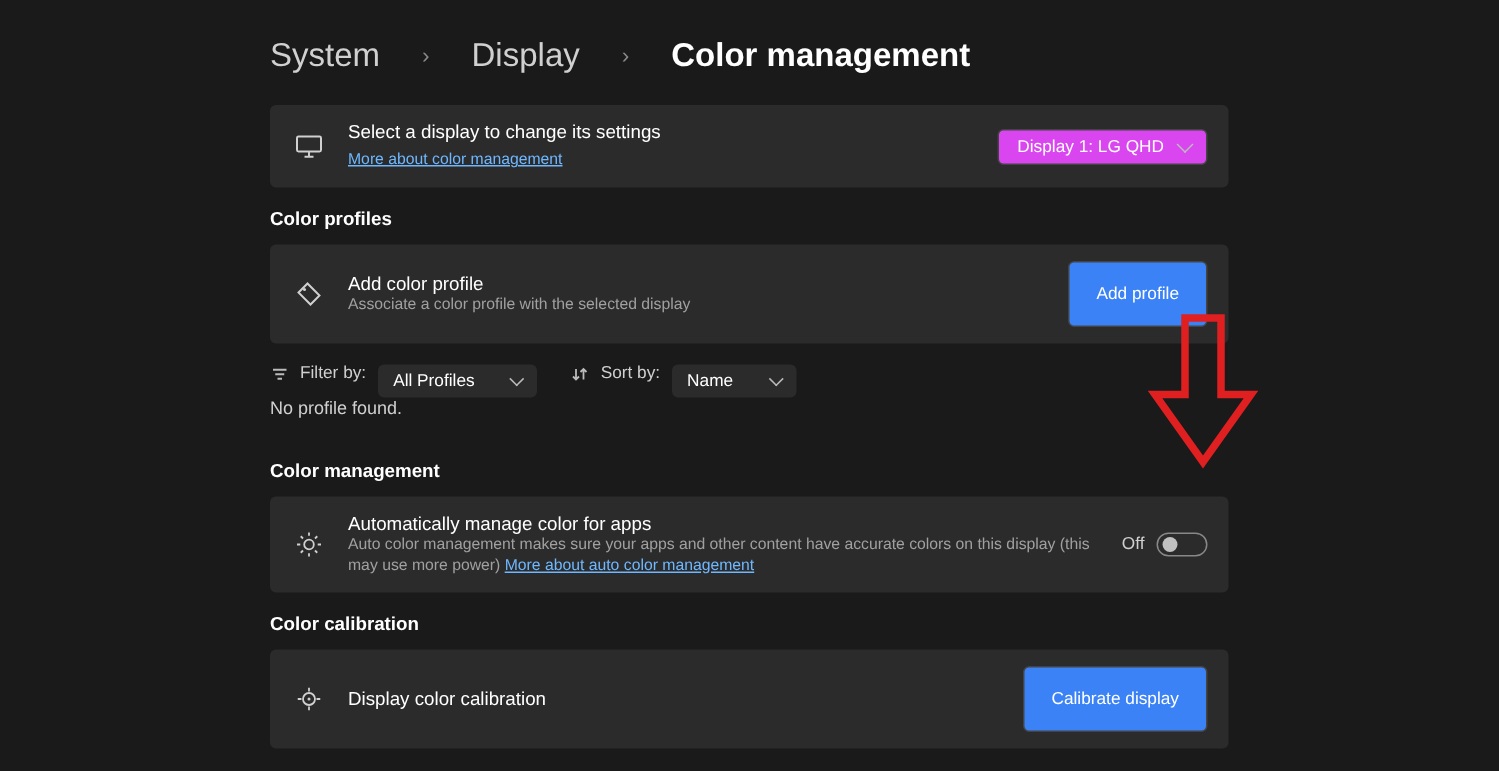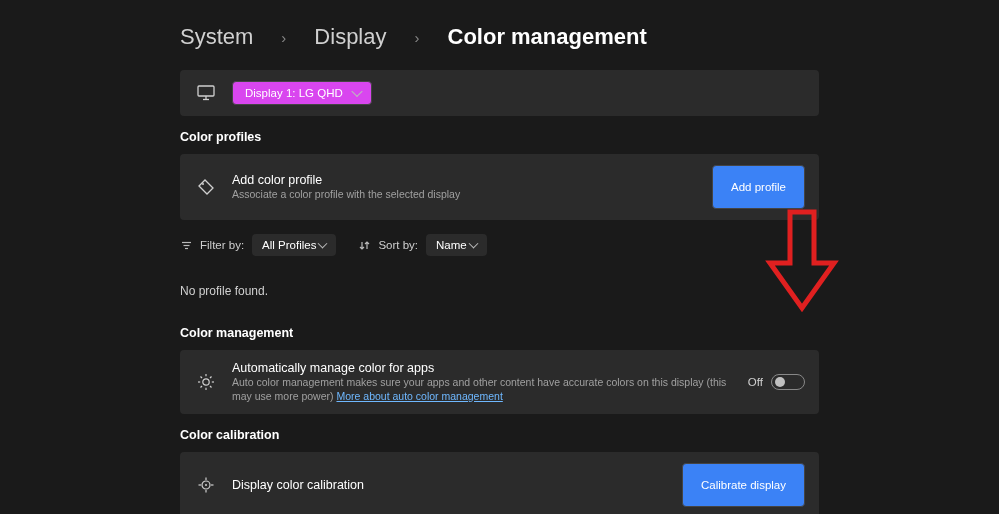--- a/index.html
+++ b/index.html
@@ -73,35 +73,34 @@
     cursor: pointer;
   }
   .section-header {
     font-size: 12.5px;
     font-weight: 600;
     color: #fff;
     margin: 6px 0 10px 0;
   }
   .filter-row {
     display: flex;
-    align-items: center;
     gap: 8px;
-    margin-bottom: 28px;
+    margin-bottom: 0;
     font-size: 11.5px;
     color: #d0d0d0;
   }
   .filter-row .mini-icon {
     width: 12px; height: 12px;
     display: inline-flex; align-items: center; justify-content: center;
     color: #bbb;
   }
   .drop {
     background: #2b2b2b;
     border-radius: 4px;
-    padding: 5px 20px 5px 10px;
+    padding: 5px 42px 5px 10px;
     font-size: 11.5px;
     color: #fff;
     cursor: pointer;
     position: relative;
     min-width: 60px;
   }
   .drop::after {
     content: "";
     position: absolute;
     right: 10px; top: 50%;
@@ -168,20 +167,24 @@
     <span class="current">Color management</span>
   </div>
 
   <div class="card">
     <div class="icon-slot">
       <svg width="18" height="16" viewBox="0 0 18 16" fill="none" stroke="currentColor" stroke-width="1.3">
         <rect x="1" y="1" width="16" height="10" rx="1"></rect>
         <line x1="6" y1="14.5" x2="12" y2="14.5"></line>
         <line x1="9" y1="11" x2="9" y2="14.5"></line>
       </svg>
+    </div>
+    <div class="text-slot">
+      <div class="title">Select a display to change its settings</div>
+      <span class="subtitle link">More about color management</span>
     </div>
     <div class="select-btn">Display 1: LG QHD</div>
   </div>
 
   <div class="section-header">Color profiles</div>
 
   <div class="card">
     <div class="icon-slot">
       <svg width="18" height="18" viewBox="0 0 18 18" fill="none" stroke="currentColor" stroke-width="1.3">
         <path d="M2 8 L8 2 L16 10 L10 16 Z"></path>

